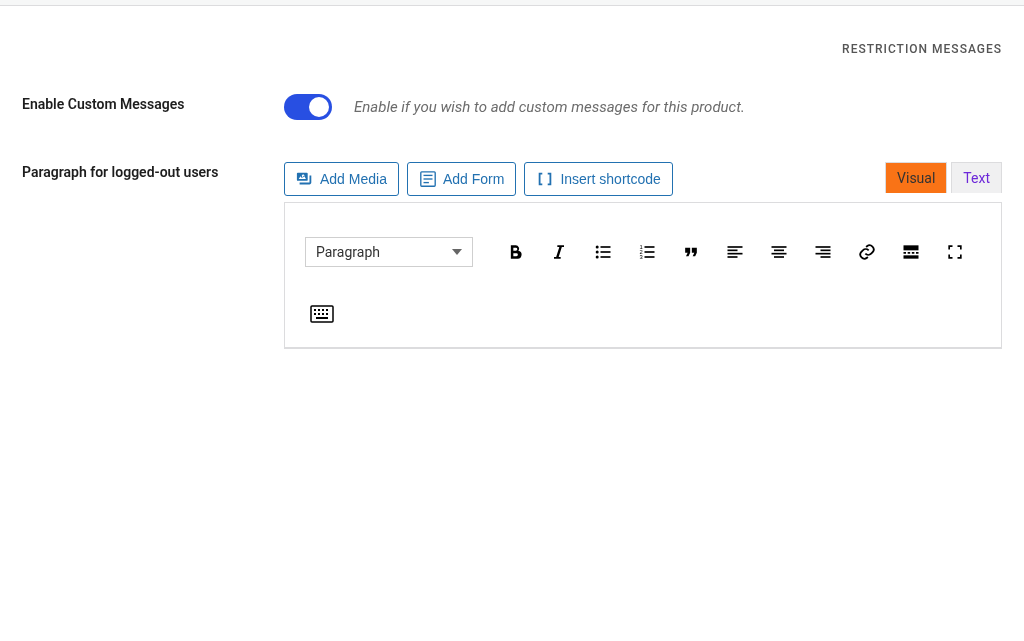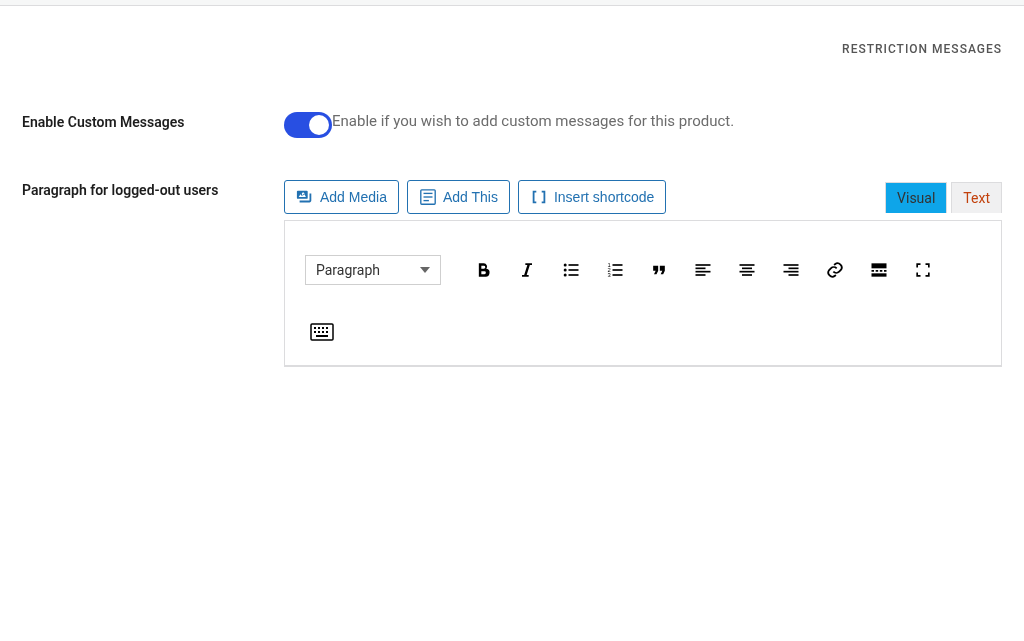--- a/index.html
+++ b/index.html
@@ -23,33 +23,36 @@
       font-size: 12px;
       letter-spacing: 1px;
       color: #555;
       margin: 36px 0 0 0;
       font-weight: 500;
       text-align: right;
     }
     .row {
       display: flex;
       align-items: flex-start;
-      margin-top: 56px;
+      margin-top: 38px;
     }
     .label-col {
       width: 262px;
       flex-shrink: 0;
       font-size: 14px;
       font-weight: 600;
       color: #1d1d1d;
       padding-top: 2px;
     }
     .control-col {
       flex: 1;
       display: flex;
+      align-items: center;
+      gap: 22px;
+      font-style: italic;
     }
     .toggle {
       position: relative;
       width: 48px;
       height: 26px;
       border-radius: 13px;
       background: #284fe2;
       flex-shrink: 0;
       cursor: pointer;
     }
@@ -66,21 +69,21 @@
       font-size: 15px;
       color: #6c6c6c;
     }
     .editor-wrap {
       flex: 1;
       max-width: 735px;
     }
     .editor-top {
       display: flex;
       justify-content: space-between;
-      align-items: center;
+      align-items: flex-start;
       margin-bottom: 6px;
     }
     .media-buttons {
       display: flex;
       gap: 8px;
     }
     .btn {
       display: inline-flex;
       align-items: center;
       gap: 6px;
@@ -93,45 +96,45 @@
       cursor: pointer;
     }
     .btn svg { width: 18px; height: 18px; flex-shrink: 0; }
     .tabs {
       display: flex;
       gap: 4px;
     }
     .tab {
       padding: 7px 11px;
       font-size: 14px;
-      color: #c2410c;
+      color: #6d28d9;
       background: #f0f0f1;
       border: 1px solid #dcdcde;
       border-bottom: none;
       cursor: pointer;
     }
     .tab.active {
-      background: #0ea5e9;
+      background: #f97316;
       color: #333;
     }
     .editor-body {
       border: 1px solid #dcdcde;
     }
     .toolbar {
       padding: 34px 20px 22px 20px;
       display: flex;
       flex-wrap: wrap;
       align-items: center;
       gap: 0;
       border-bottom: 1px solid #dcdcde;
       background: #fff;
       row-gap: 18px;
     }
     .format-select {
-      width: 136px;
+      width: 168px;
       height: 30px;
       border: 1px solid #cfcfcf;
       background: #fff;
       display: flex;
       align-items: center;
       justify-content: space-between;
       padding: 0 10px;
       font-size: 14px;
       color: #333;
       cursor: pointer;
@@ -202,21 +205,21 @@
             <span>Add Media</span>
           </button>
 
           <button class="btn">
             <svg viewBox="0 0 20 20">
                 <rect x="2" y="2" width="16" height="16" rx="1" fill="none" stroke="currentColor" stroke-width="1.5"></rect>
                 <line x1="5" y1="6" x2="15" y2="6" stroke="currentColor" stroke-width="1.5"></line>
                 <line x1="5" y1="10" x2="15" y2="10" stroke="currentColor" stroke-width="1.5"></line>
                 <line x1="5" y1="14" x2="11" y2="14" stroke="currentColor" stroke-width="1.5"></line>
               </svg>
-            <span>Add This</span>
+            <span>Add Form</span>
           </button>
 
           <button class="btn">
             <svg viewBox="0 0 20 20">
                 <path fill="none" stroke="currentColor" stroke-width="2" d="M7 4H4v12h3M13 4h3v12h-3"></path>
               </svg>
             <span>Insert shortcode</span>
           </button>
 
         </div>

